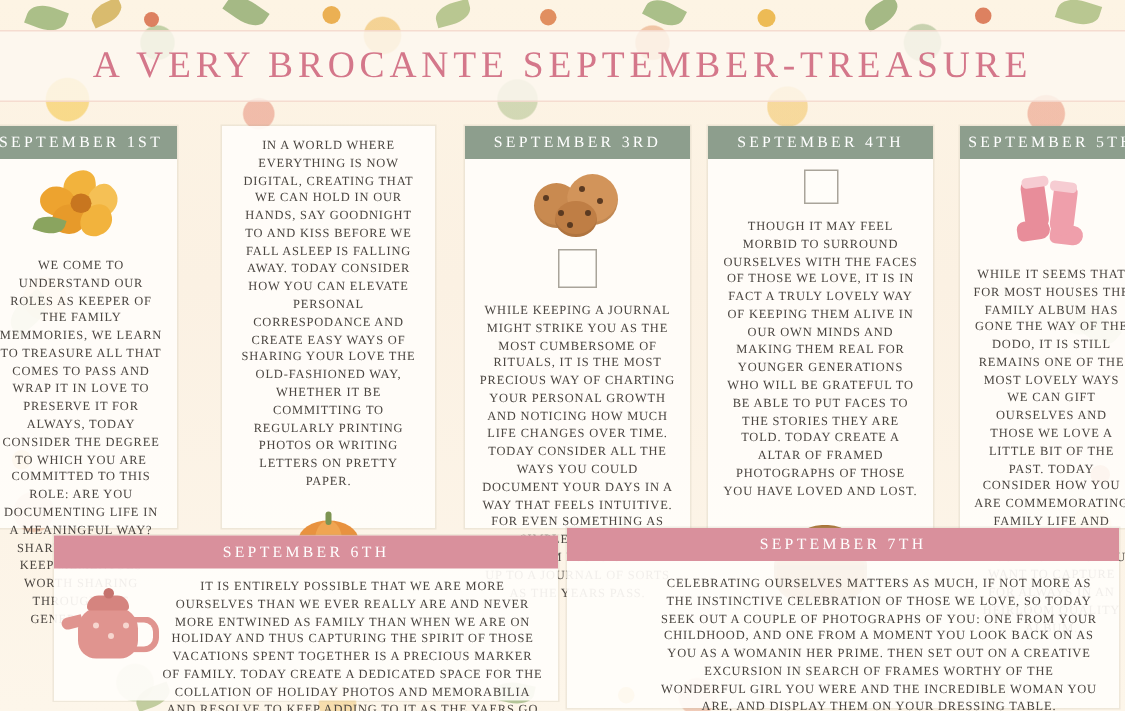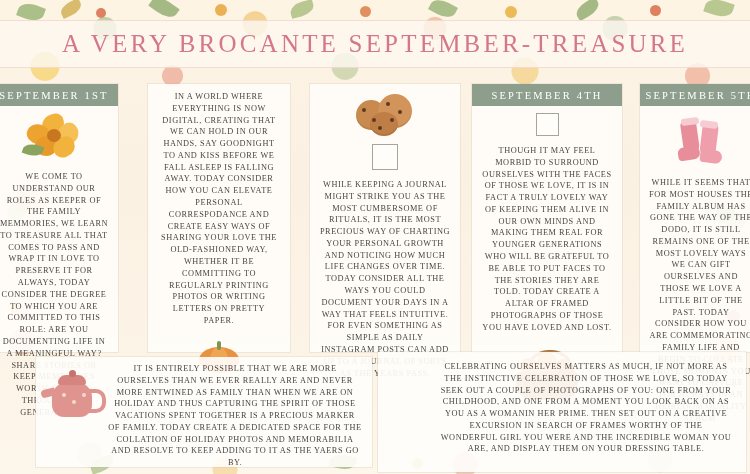--- a/index.html
+++ b/index.html
@@ -258,20 +258,21 @@
   <div class="card" style="left:148px; top:84px; width:142px; height:268px;">
     <div class="card-body">IN A WORLD WHERE EVERYTHING IS NOW DIGITAL, CREATING THAT WE CAN HOLD IN OUR HANDS, SAY GOODNIGHT TO AND KISS BEFORE WE FALL ASLEEP IS FALLING AWAY. TODAY CONSIDER HOW YOU CAN ELEVATE PERSONAL CORRESPODANCE AND CREATE EASY WAYS OF SHARING YOUR LOVE THE OLD-FASHIONED WAY, WHETHER IT BE COMMITTING TO REGULARLY PRINTING PHOTOS OR WRITING LETTERS ON PRETTY PAPER.</div>
     <div class="art" style="width:44px;height:32px;margin-top:2px;">
       <div style="position:absolute;left:2px;top:6px;width:40px;height:26px;background:#e8923f;border-radius:50%;"></div>
       <div style="position:absolute;left:13px;top:6px;width:18px;height:26px;background:#f0a552;border-radius:50%;"></div>
       <div style="position:absolute;left:20px;top:0px;width:4px;height:9px;background:#7d9452;border-radius:2px;"></div>
     </div>
   </div>
 
   <div class="card" style="left:310px; top:84px; width:150px; height:268px;">
+    <div class="card-head">SEPTEMBER 3RD</div>
     <div class="art ill-cookies">
       <div class="ck c1"></div>
       <div class="ck c2"></div>
       <div class="ck c3"></div>
       <div class="chip" style="left:8px;top:16px;"></div>
       <div class="chip" style="left:18px;top:26px;"></div>
       <div class="chip" style="left:32px;top:10px;"></div>
       <div class="chip" style="left:44px;top:18px;"></div>
       <div class="chip" style="left:36px;top:26px;"></div>
       <div class="chip" style="left:24px;top:34px;"></div>
@@ -302,32 +303,34 @@
         <div class="foot f2"></div>
       <div class="sk s1"></div>
         <div class="sk s2"></div>
       <div class="cuff cf1"></div>
         <div class="cuff cf2"></div>
     </div>
     <div class="card-body">WHILE IT SEEMS THAT FOR MOST HOUSES THE FAMILY ALBUM HAS GONE THE WAY OF THE DODO, IT IS STILL REMAINS ONE OF THE MOST LOVELY WAYS WE CAN GIFT OURSELVES AND THOSE WE LOVE A LITTLE BIT OF THE PAST. TODAY CONSIDER HOW YOU ARE COMMEMORATING FAMILY LIFE AND BEGIN TO COLLATE THOSE MOMENTS YOU WANT TO CAPTURE FOR ALWAYS IN AN HEIRLOOM QUALITY ALBUM.</div>
   </div>
 
   <div class="card" style="left:36px; top:357px; width:336px; height:110px;">
+    <div class="card-head pink">SEPTEMBER 6TH</div>
     <div style="display:flex; align-items:flex-start;">
       <div class="art ill-pot" style="margin:10px 2px 0 6px; flex:0 0 62px;">
         <div class="spout"></div>
         <div class="handle"></div>
         <div class="body"></div>
         <div class="lid"></div>
         <div class="knob"></div>
         <div class="dot" style="left:20px;top:26px;"></div>
         <div class="dot" style="left:30px;top:33px;"></div>
         <div class="dot" style="left:40px;top:26px;"></div>
       </div>
       <div class="card-body" style="flex:1; padding:6px 10px 6px 2px;">IT IS ENTIRELY POSSIBLE THAT WE ARE MORE OURSELVES THAN WE EVER REALLY ARE AND NEVER MORE ENTWINED AS FAMILY THAN WHEN WE ARE ON HOLIDAY AND THUS CAPTURING THE SPIRIT OF THOSE VACATIONS SPENT TOGETHER IS A PRECIOUS MARKER OF FAMILY. TODAY CREATE A DEDICATED SPACE FOR THE COLLATION OF HOLIDAY PHOTOS AND MEMORABILIA AND RESOLVE TO KEEP ADDING TO IT AS THE YAERS GO BY.</div>
     </div>
   </div>
 
   <div class="card" style="left:378px; top:352px; width:368px; height:120px;">
+    <div class="card-head pink">SEPTEMBER 7TH</div>
     <div class="card-body wide">CELEBRATING OURSELVES MATTERS AS MUCH, IF NOT MORE AS THE INSTINCTIVE CELEBRATION OF THOSE WE LOVE, SO TODAY SEEK OUT A COUPLE OF PHOTOGRAPHS OF YOU: ONE FROM YOUR CHILDHOOD, AND ONE FROM A MOMENT YOU LOOK BACK ON AS YOU AS A WOMANIN HER PRIME. THEN SET OUT ON A CREATIVE EXCURSION IN SEARCH OF FRAMES WORTHY OF THE WONDERFUL GIRL YOU WERE AND THE INCREDIBLE WOMAN YOU ARE, AND DISPLAY THEM ON YOUR DRESSING TABLE.</div>
   </div>
 
 </div>
 
 </body></html>

